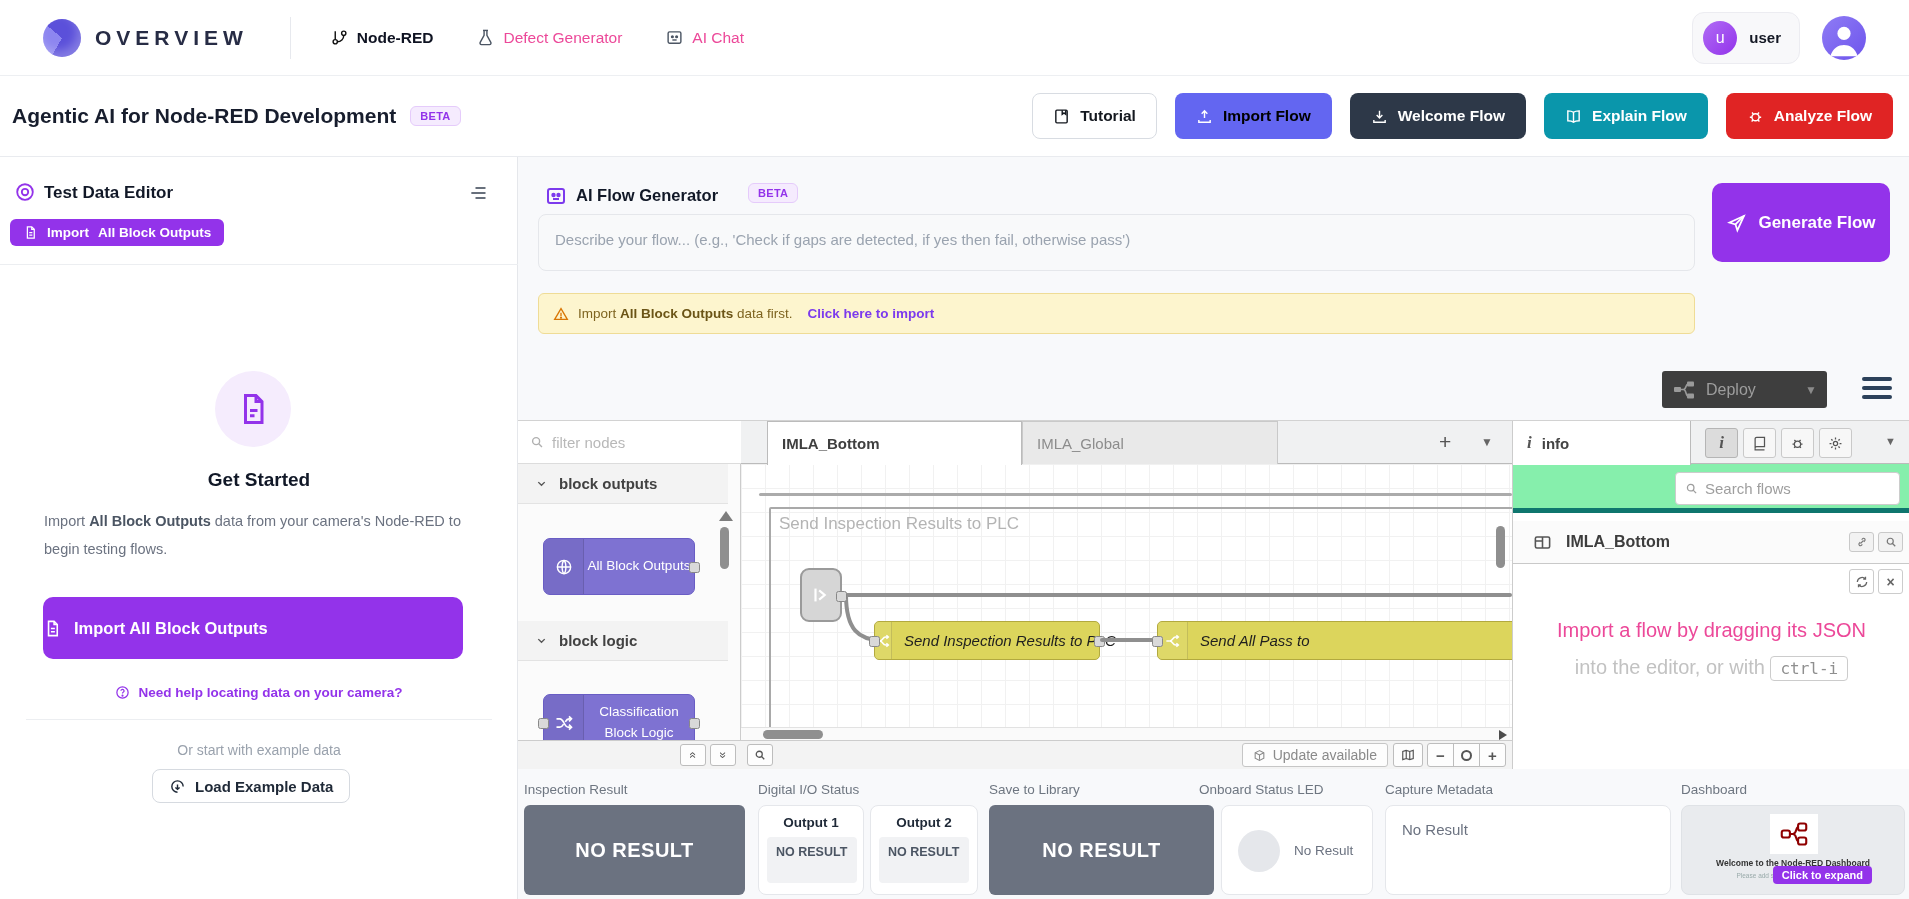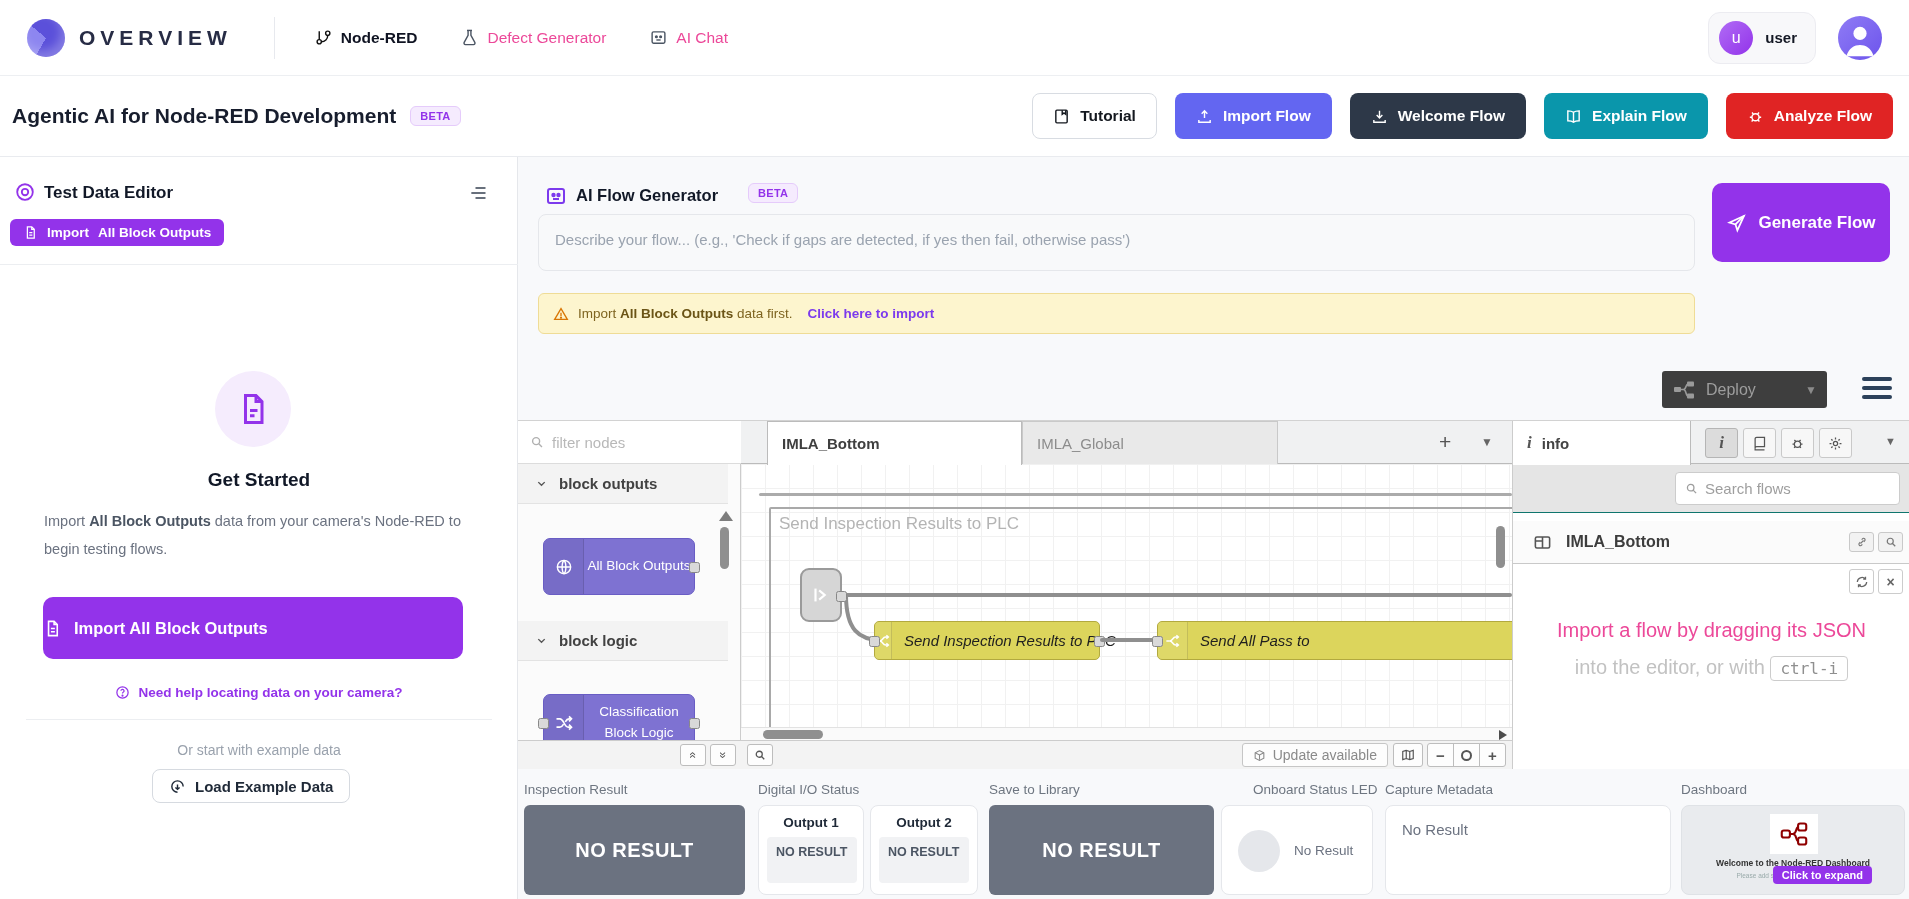--- a/index.html
+++ b/index.html
@@ -1,40 +1,40 @@
 <!DOCTYPE html>
 <html><head>
 <meta charset="utf-8">
 <style>
 *{box-sizing:border-box;margin:0;padding:0}
 html,body{width:1909px;height:899px}
 body{position:relative;font-family:"Liberation Sans",sans-serif;background:#f8f9fb;color:#111;overflow:hidden}
 .abs{position:absolute}
 svg{display:block}
 
-.navbar{position:absolute;left:0;top:0;width:1909px;height:76px;background:#fff;border-bottom:1px solid #edeff2;display:flex;align-items:center;padding:0 27px;z-index:20}
+.navbar{position:absolute;left:0;top:0;width:1909px;height:76px;background:#fff;border-bottom:1px solid #edeff2;display:flex;align-items:center;padding:0 43px;z-index:20}
 .logo-mark{width:38px;height:38px;border-radius:50%;background:conic-gradient(from 210deg,#8d86f0 0 100deg,#5b50da 100deg 360deg);box-shadow:inset -4px -6px 10px rgba(255,255,255,.25)}
 .brand{margin-left:14px;font-size:21px;font-weight:600;letter-spacing:5px;color:#272c45}
 .nav-divider{width:1px;height:42px;background:#e7e9ee;margin:0 0 0 42px}
 .nav-tabs{display:flex;align-items:center;gap:44px;margin-left:40px}
 .nav-tab{display:flex;align-items:center;gap:9px;font-size:15.5px;color:#ec4899;cursor:pointer}
 .nav-tab.active{color:#0f1322;font-weight:700}
 .nav-right{margin-left:auto;display:flex;align-items:center;gap:22px}
 .user-pill{display:flex;align-items:center;gap:12px;background:#f8f8fa;border:1px solid #ececf1;border-radius:12px;padding:8px 18px 8px 10px}
 .user-circle{width:34px;height:34px;border-radius:50%;background:linear-gradient(135deg,#b06cf5,#9333ea);color:#fff;font-size:16px;display:flex;align-items:center;justify-content:center}
 .user-name{font-size:15px;font-weight:600;color:#141824}
 .avatar{width:44px;height:44px;border-radius:50%;background:linear-gradient(135deg,#8f7cf5,#6d54ec);display:flex;align-items:center;justify-content:center;overflow:hidden}
 
 .toolbar{position:absolute;left:0;top:76px;width:1909px;height:81px;background:#fff;border-bottom:1px solid #e9ebef;display:flex;align-items:center;padding:0 16px;z-index:19}
 .page-title{font-size:21px;font-weight:600;color:#171d2d;margin-left:-4px}
 .beta-badge{margin-left:14px;background:#f5ebfe;border:1px solid #e5cbfb;color:#9333ea;font-size:11px;font-weight:700;border-radius:6px;padding:3px 9px;letter-spacing:.3px}
 .tb-buttons{margin-left:auto;display:flex;align-items:center;gap:18px}
 .btn{display:flex;align-items:center;justify-content:center;gap:10px;height:46px;border-radius:8px;font-size:15.5px;font-weight:600;padding:0 20px;cursor:pointer;border:1px solid transparent;white-space:nowrap}
 .btn-white{background:#fff;border-color:#d8dce2;color:#14181f}
-.btn-indigo{background:#6366f1;color:#ffffff}
+.btn-indigo{background:#6366f1;color:#000000}
 .btn-dark{background:#2d3848;color:#fff}
 .btn-teal{background:#0a96ab;color:#fff}
 .btn-red{background:#e02424;color:#fff}
 
 .sidebar{position:absolute;left:0;top:157px;width:518px;height:742px;background:#fff;border-right:1px solid #e5e7eb}
 .sb-title{position:absolute;left:44px;top:26px;font-size:17px;font-weight:700;color:#111827}
 .sb-eye{position:absolute;left:14px;top:24px;color:#9333ea}
 .sb-collapse{position:absolute;left:468px;top:26px;color:#374151;cursor:pointer}
 .sb-badge{position:absolute;left:10px;top:62px;display:flex;align-items:center;gap:9px;background:#9333ea;color:#fff;font-size:13.5px;font-weight:700;border-radius:6px;padding:6px 13px;cursor:pointer}
 .sb-div1{position:absolute;left:0;top:107px;width:518px;height:1px;background:#eceef1}
@@ -107,21 +107,21 @@
 .zoom-grp .mini-btn:first-child{border-radius:3px 0 0 3px}
 .zoom-grp .mini-btn:last-child{border-radius:0 3px 3px 0}
 .circle-glyph{width:11px;height:11px;border:2px solid #555;border-radius:50%}
 
 .info-col{position:absolute;left:994px;top:0;width:397px;height:348px;border-left:1px solid #ccc;background:#fff}
 .info-tabbar{position:absolute;left:0;top:0;width:397px;height:43px;background:#f0f1f2;border-bottom:1px solid #bbb}
 .info-tab{position:absolute;left:0;top:0;width:178px;height:44px;background:#fff;border-right:1px solid #bbb;display:flex;align-items:center;gap:10px;padding-left:14px;font-size:15px;font-weight:700;color:#444;z-index:2;cursor:pointer}
 .iserif{font-family:"Liberation Serif",serif;font-weight:700;font-style:italic;font-size:17px;color:#555}
 .info-btn{position:absolute;top:7px;width:33px;height:30px;background:#f7f7f7;border:1px solid #c9c9c9;border-radius:3px;display:flex;align-items:center;justify-content:center;color:#555;cursor:pointer}
 .info-btn.active{background:#dcdcdc;border-color:#b5b5b5}
-.info-search-row{position:absolute;left:0;top:43px;width:397px;height:49px;background:#e5e5e5;border-bottom:1px solid #0f766e}
+.info-search-row{position:absolute;left:0;top:43px;width:397px;height:49px;background:#86efac;border-bottom:5px solid #0f766e}
 .search-box{position:absolute;left:162px;top:8px;width:225px;height:33px;background:#fff;border:1px solid #ccc;border-radius:4px;display:flex;align-items:center;gap:7px;padding:0 9px;color:#9e9e9e}
 .search-box input{border:0;outline:none;flex:1;font-size:15px;font-family:"Liberation Sans",sans-serif;color:#555;background:transparent}
 .search-box input::placeholder{color:#9e9e9e}
 .grip{position:absolute;left:163px;top:92px;width:70px;height:4px;background:#cfcfcf;border-radius:2px}
 .flow-row{position:absolute;left:0;top:100px;width:397px;height:42px;display:flex;align-items:center;gap:14px;padding-left:20px;background:#fbfbfb}
 .flow-name{font-size:16px;font-weight:700;color:#3d3d3d}
 .flow-btn{width:25px;height:20px;background:#f2f2f2;border:1px solid #c9c9c9;border-radius:3px;display:flex;align-items:center;justify-content:center;color:#777;cursor:pointer}
 .info-content{position:absolute;left:0;top:142px;width:397px;height:206px;background:#fff;border-top:1px solid #c9c9c9}
 .ic-btn{position:absolute;top:5px;width:25px;height:25px;background:#fff;border:1px solid #ccc;border-radius:3px;display:flex;align-items:center;justify-content:center;color:#666;cursor:pointer}
 .hint1{position:absolute;left:0;top:55px;width:397px;text-align:center;font-size:20px;color:#ec4899}
@@ -615,21 +615,21 @@
   <div class="wcard" style="left:352px;width:108px">
     <div class="outhead">Output 2</div>
     <div class="outbox">NO RESULT</div>
   </div>
 
   <div class="wlabel" style="left:471px">Save to Library</div>
   <div class="wcard noresult" style="left:471px;width:225px">
       <span>NO RESULT</span>
     </div>
 
-  <div class="wlabel" style="left:735px">Onboard Status LED</div>
+  <div class="wlabel" style="left:681px">Onboard Status LED</div>
   <div class="wcard" style="left:703px;width:152px">
     <div class="led-circle"></div>
     <div class="led-text">No Result</div>
   </div>
 
   <div class="wlabel" style="left:867px">Capture Metadata</div>
   <div class="wcard" style="left:867px;width:286px">
     <div class="meta-text">No Result</div>
   </div>
 

